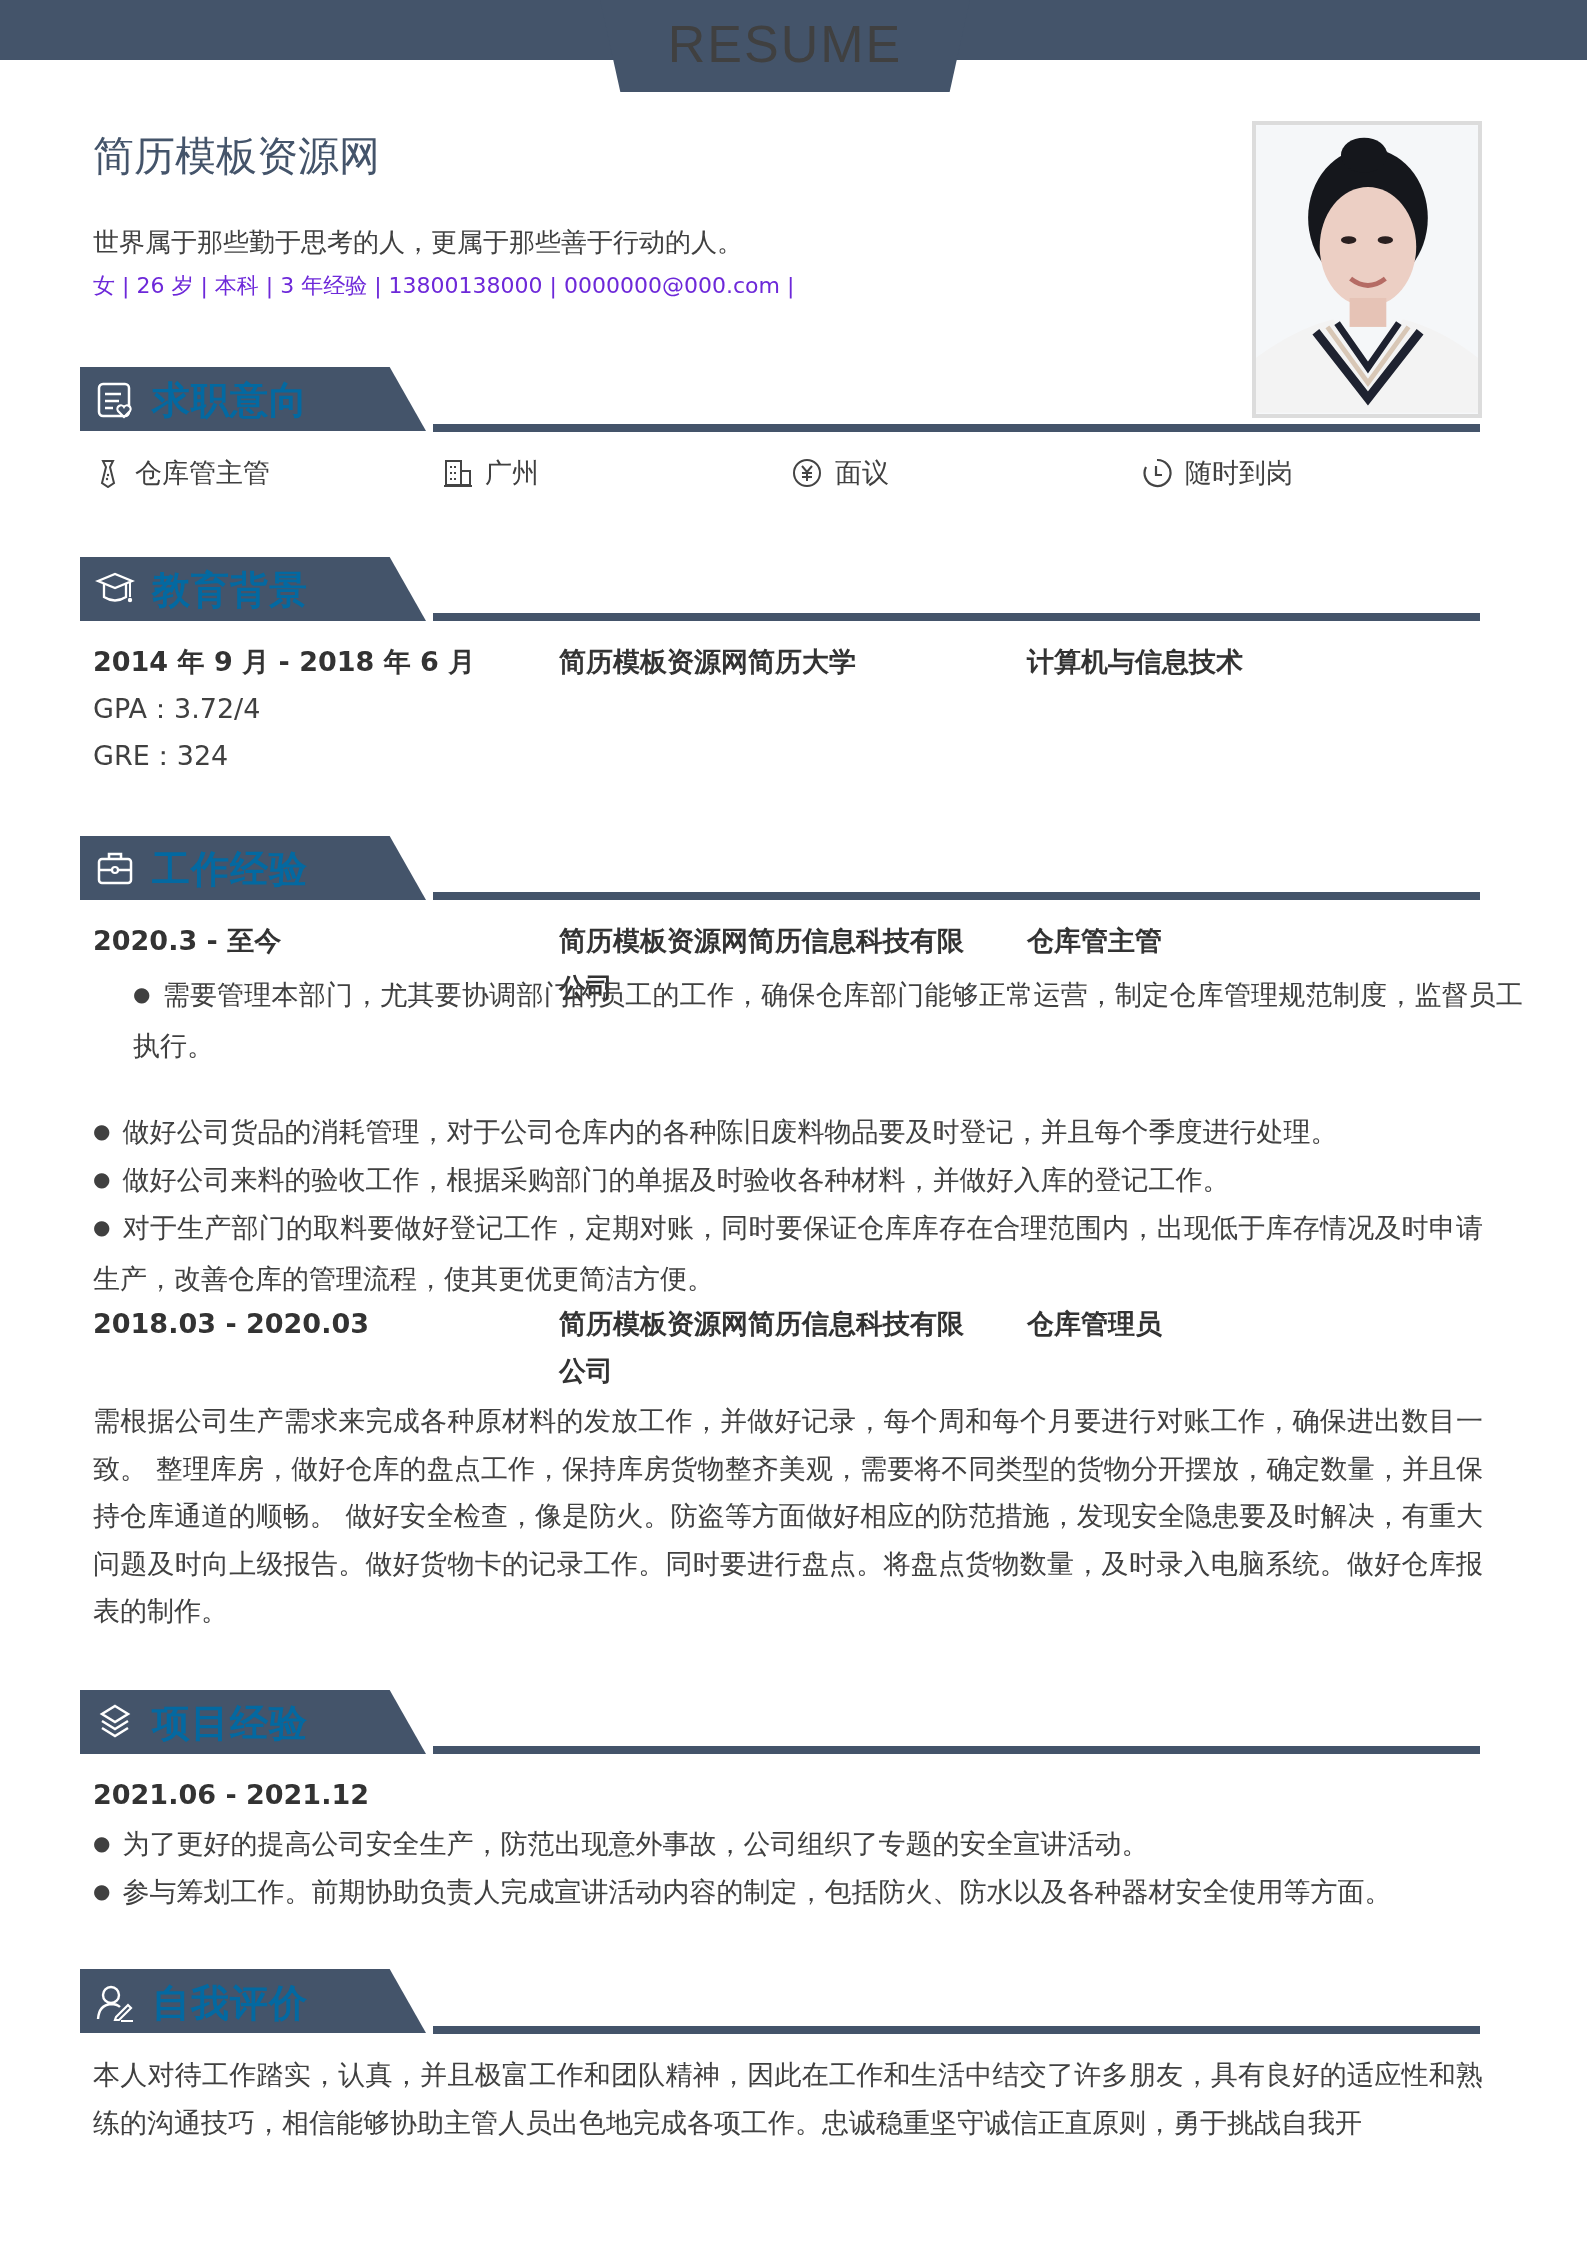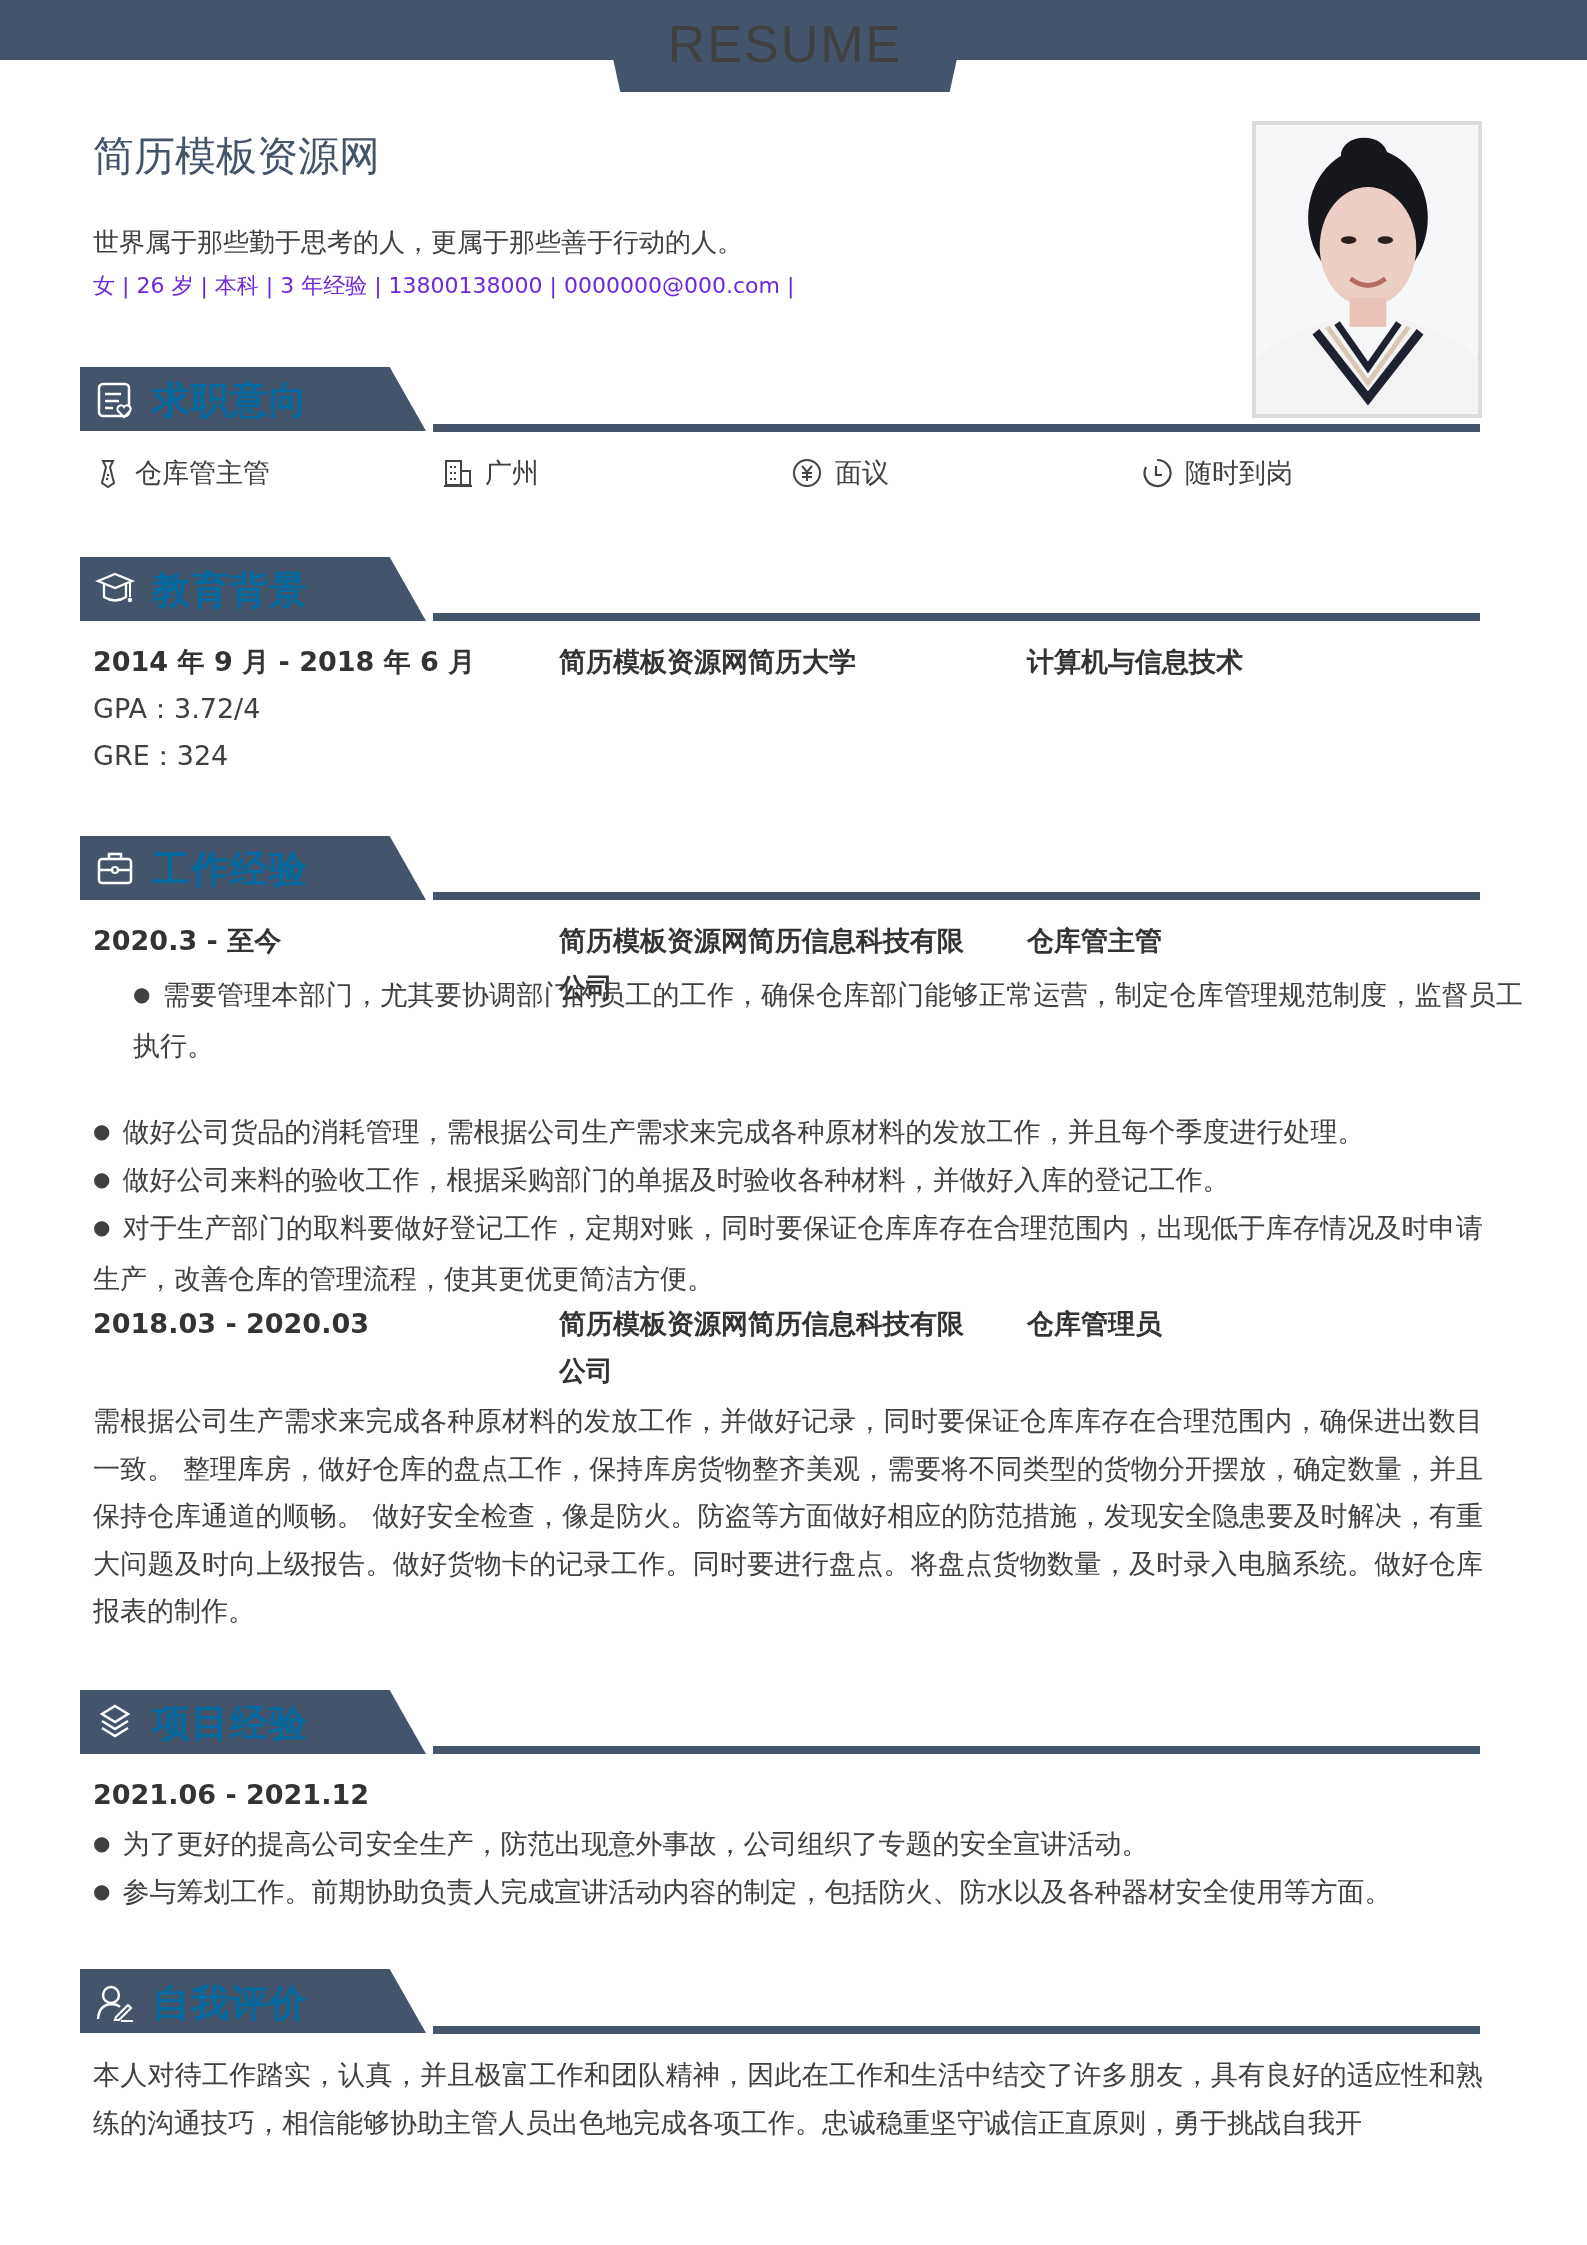--- a/index.html
+++ b/index.html
@@ -124,29 +124,29 @@
   <circle cx="20" cy="22" r="3" fill="#44546a" stroke="#fff" stroke-width="2.2"></circle>
 </svg>
 <div class="sec-title" style="top:850px;">工作经验</div>
 
 <div class="txt bold" style="left:93px; top:923px;">2020.3 -  至今</div>
 <div class="txt bold" style="left:559px; top:923px;">简历模板资源网简历信息科技有限</div>
 <div class="txt bold" style="left:559px; top:970px;">公司</div>
 <div class="txt bold" style="left:1027px; top:923px;">仓库管主管</div>
 
 <div class="para bullet" style="top:971px;margin-left:40px;">需要管理本部门，尤其要协调部门的员工的工作，确保仓库部门能够正常运营，制定仓库管理规范制度，监督员工执行。</div>
-<div class="para bullet" style="top:1108px;">做好公司货品的消耗管理，需根据公司生产需求来完成各种原材料的发放工作，并且每个季度进行处理。</div>
+<div class="para bullet" style="top:1108px;">做好公司货品的消耗管理，对于公司仓库内的各种陈旧废料物品要及时登记，并且每个季度进行处理。</div>
 <div class="para bullet" style="top:1156px;">做好公司来料的验收工作，根据采购部门的单据及时验收各种材料，并做好入库的登记工作。</div>
 <div class="para bullet" style="top:1204px;">对于生产部门的取料要做好登记工作，定期对账，同时要保证仓库库存在合理范围内，出现低于库存情况及时申请生产，改善仓库的管理流程，使其更优更简洁方便。</div>
 
 <div class="txt bold" style="left:93px; top:1306px;">2018.03 - 2020.03</div>
 <div class="txt bold" style="left:559px; top:1306px;">简历模板资源网简历信息科技有限</div>
 <div class="txt bold" style="left:559px; top:1353px;">公司</div>
 <div class="txt bold" style="left:1027px; top:1306px;">仓库管理员</div>
-<div class="para" style="top:1397px;">需根据公司生产需求来完成各种原材料的发放工作，并做好记录，同时要保证仓库库存在合理范围内，确保进出数目一致。 整理库房，做好仓库的盘点工作，保持库房货物整齐美观，需要将不同类型的货物分开摆放，确定数量，并且保持仓库通道的顺畅。 做好安全检查，像是防火。防盗等方面做好相应的防范措施，发现安全隐患要及时解决，有重大问题及时向上级报告。做好货物卡的记录工作。同时要进行盘点。将盘点货物数量，及时录入电脑系统。做好仓库报表的制作。</div>
+<div class="para" style="top:1397px;">需根据公司生产需求来完成各种原材料的发放工作，并做好记录，每个周和每个月要进行对账工作，确保进出数目一致。 整理库房，做好仓库的盘点工作，保持库房货物整齐美观，需要将不同类型的货物分开摆放，确定数量，并且保持仓库通道的顺畅。 做好安全检查，像是防火。防盗等方面做好相应的防范措施，发现安全隐患要及时解决，有重大问题及时向上级报告。做好货物卡的记录工作。同时要进行盘点。将盘点货物数量，及时录入电脑系统。做好仓库报表的制作。</div>
 
 <div class="sec-head" style="top:1690px;"></div>
 <div class="sec-line" style="top:1746px;"></div>
 <svg class="sec-icon" style="top:1702px;" viewBox="0 0 40 40">
   <path d="M20 4 L33 12 L20 20 L7 12 Z" fill="none" stroke="#fff" stroke-width="2.5"></path>
   <path d="M7 19 L20 27 L33 19" fill="none" stroke="#fff" stroke-width="2.5"></path>
   <path d="M7 26 L20 34 L33 26" fill="none" stroke="#fff" stroke-width="2.5"></path>
 </svg>
 <div class="sec-title" style="top:1704px;">项目经验</div>
 

